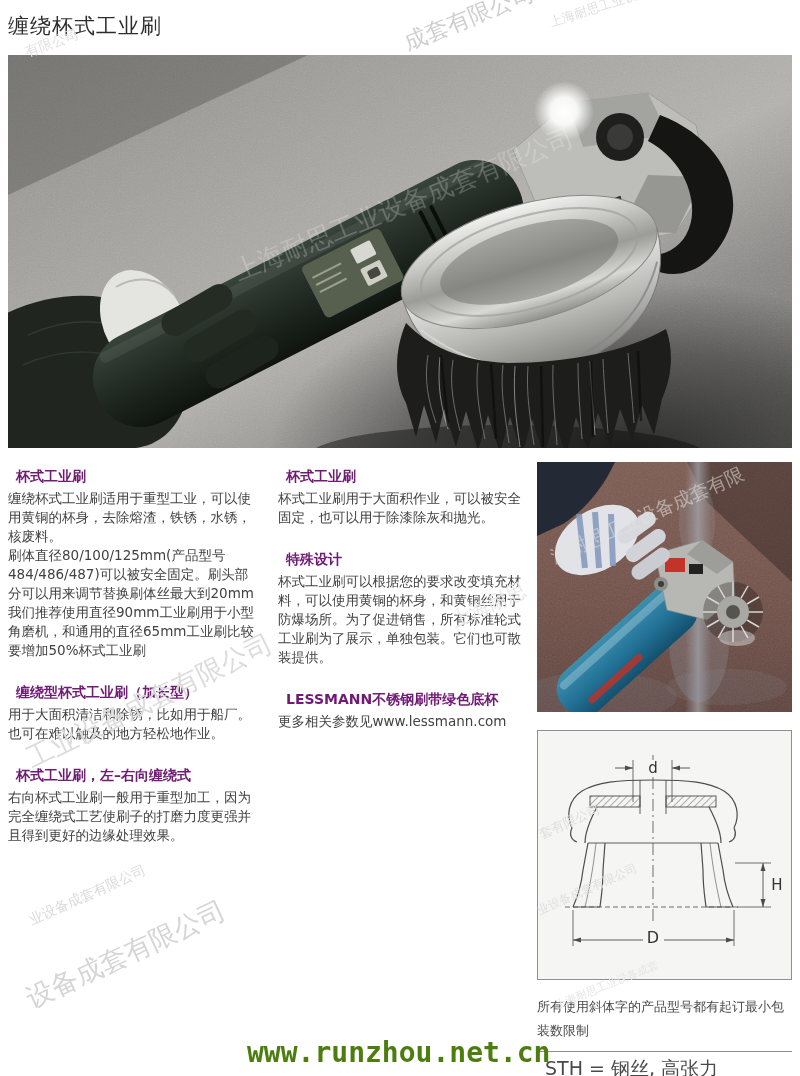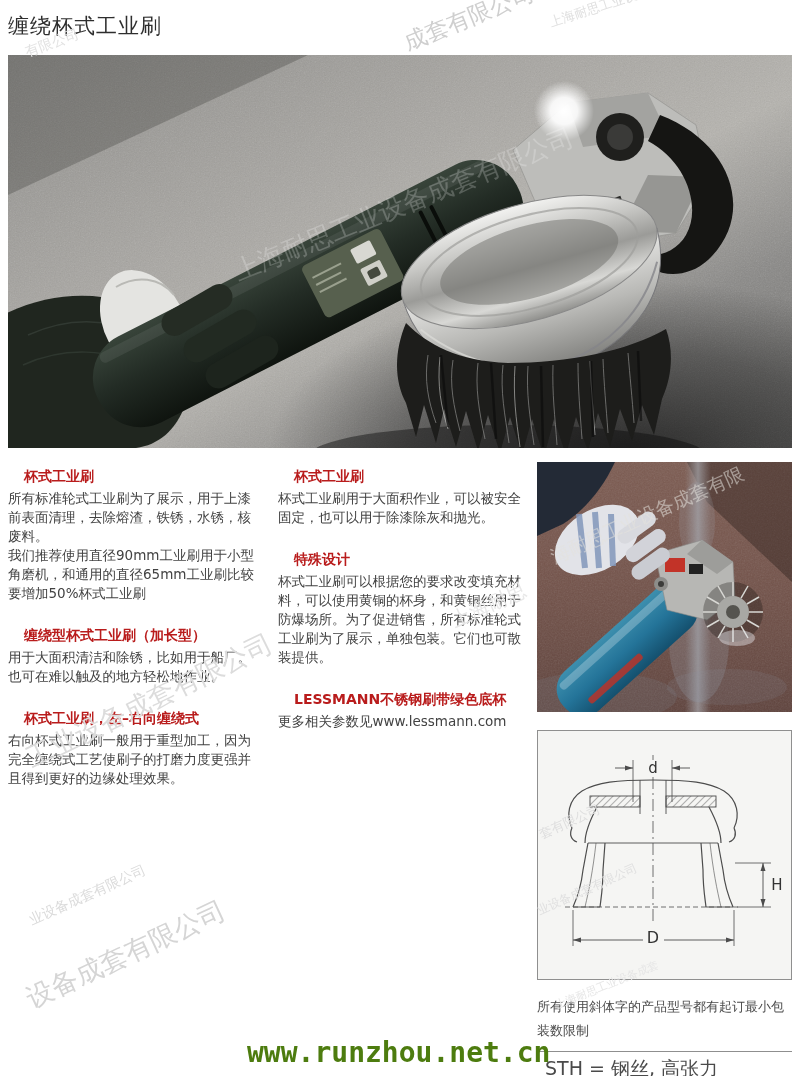--- a/index.html
+++ b/index.html
@@ -11,21 +11,21 @@
   
   .main-photo{position:absolute;left:8px;top:55px;width:784px;height:393px;z-index:1;}
   .col3{position:absolute;left:537px;top:462px;width:255px;z-index:2;}
   .side-photo{width:255px;height:250px;display:block;}
   .diagram-wrap{margin-top:18px;width:255px;height:250px;}
   
   .col{position:absolute;top:467px;z-index:2;font-size:13.5px;line-height:19px;color:#424242;}
   .col-left{left:8px;width:253px;}
   .col-mid{left:278px;width:252px;}
   .sec{margin:0 0 23px 0;}
-  .sec h3{margin:0 0 3px 16px;font-size:14px;line-height:19px;font-weight:bold;color:#b91c1c;}
+  .sec h3{margin:0 0 3px 8px;font-size:14px;line-height:19px;font-weight:bold;color:#701a75;}
   .sec p{margin:0;}
   
   .note{margin-top:15px;font-size:13px;line-height:24px;color:#4a4a4a;}
   .sth-row{margin-top:8px;border-top:1px solid #8f8f8f;border-bottom:1px solid #8f8f8f;
            padding:4px 2px 5px 8px;font-size:19px;color:#4a4a4a;}
   
   .url-stamp{position:absolute;left:247px;top:1036px;z-index:6;
              font-family:"DejaVu Sans Mono",monospace;font-weight:bold;
              font-size:28px;color:#4d7c0f;letter-spacing:0px;}
   
@@ -175,21 +175,22 @@
         <path d="M 533 311 L 535 392"></path>
           <path d="M 583 306 L 585 382"></path>
         <path d="M 630 296 L 633 366"></path>
       </g>
     </g>
   </svg>
 
   <div class="col col-left">
     <div class="sec">
       <h3>杯式工业刷</h3>
-      <p>所有标准轮式工业刷为了展示，用于上漆前表面清理，去除熔渣，铁锈，水锈，核废料。</p>
+      <p>缠绕杯式工业刷适用于重型工业，可以使用黄铜的杯身，去除熔渣，铁锈，水锈，核废料。</p>
+      <p>刷体直径80/100/125mm(产品型号484/486/487)可以被安全固定。刷头部分可以用来调节替换刷体丝最大到20mm</p>
       <p>我们推荐使用直径90mm工业刷用于小型角磨机，和通用的直径65mm工业刷比较要增加50%杯式工业刷</p>
     </div>
     <div class="sec">
       <h3>缠绕型杯式工业刷（加长型）</h3>
       <p>用于大面积清洁和除锈，比如用于船厂。也可在难以触及的地方轻松地作业。</p>
     </div>
     <div class="sec">
       <h3>杯式工业刷，左–右向缠绕式</h3>
       <p>右向杯式工业刷一般用于重型加工，因为完全缠绕式工艺使刷子的打磨力度更强并且得到更好的边缘处理效果。</p>
     </div>

